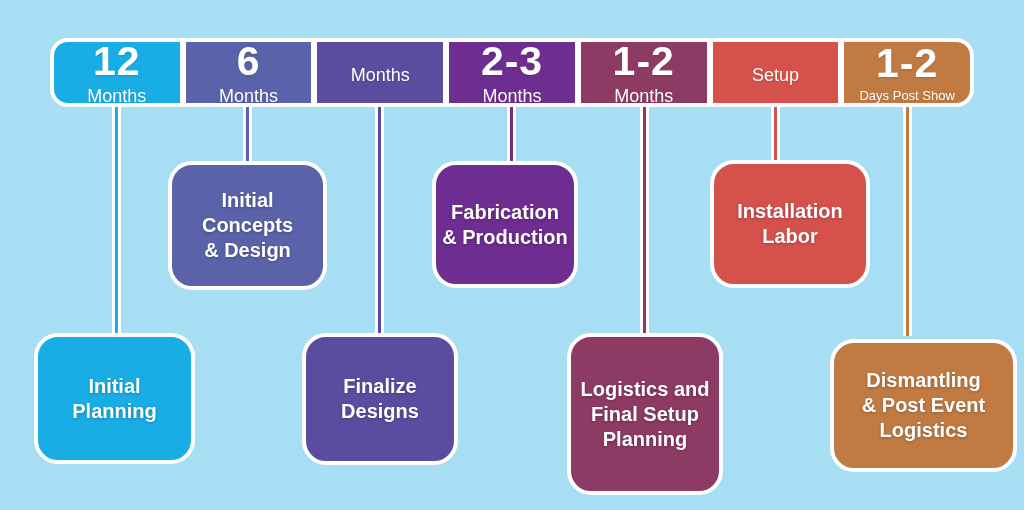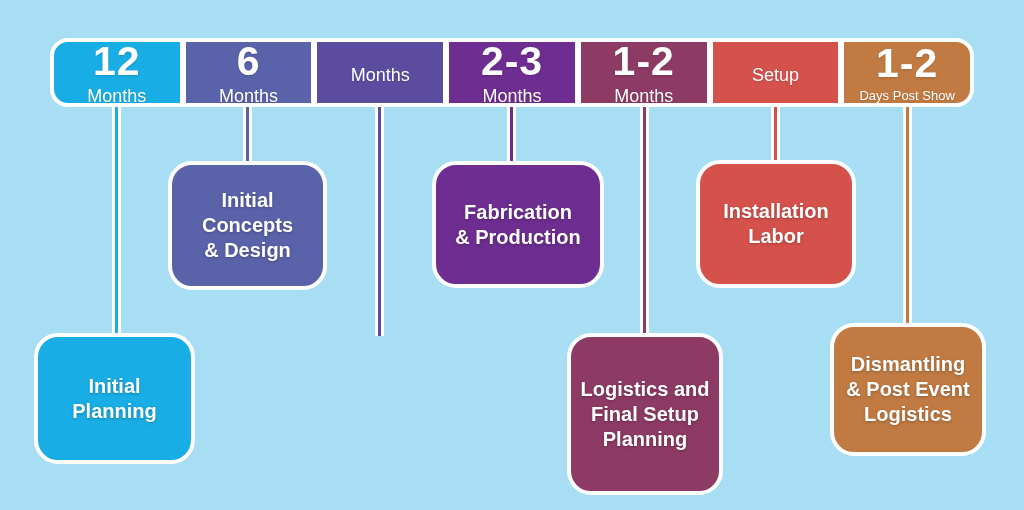--- a/index.html
+++ b/index.html
@@ -83,24 +83,24 @@
     font-size: 20px;
     font-weight: bold;
     line-height: 1.25;
     white-space: pre-line;
     text-shadow: 0 1px 3px rgba(0,0,0,0.25);
     z-index: 2;
   }
   .box-1 { left: 34px;  top: 333px; width: 161px; height: 131px; }
   .box-2 { left: 168px; top: 161px; width: 159px; height: 129px; }
   .box-3 { left: 302px; top: 333px; width: 156px; height: 132px; }
-  .box-4 { left: 432px; top: 161px; width: 172px; height: 127px; }
+  .box-4 { left: 432px; top: 161px; width: 146px; height: 127px; }
   .box-5 { left: 567px; top: 333px; width: 156px; height: 162px; }
   .box-6 { left: 696px; top: 160px; width: 160px; height: 128px; }
-  .box-7 { left: 830px; top: 323px; width: 156px; height: 133px; }
+  .box-7 { left: 830px; top: 339px; width: 187px; height: 133px; }
 </style>
 </head>
 <body>
 
 <div class="canvas" style="background-color: rgb(168, 222, 243);">
 
   <div class="bar">
     <div class="seg" style="background-color: rgb(24, 173, 228);">
       <span class="num">12</span>
       <span class="unit">Months</span>
@@ -135,24 +135,26 @@
   <div class="conn conn-4" style="background-color: rgb(110, 45, 144);"></div>
   <div class="conn conn-5" style="background-color: rgb(141, 58, 100);"></div>
   <div class="conn conn-6" style="background-color: rgb(213, 81, 76);"></div>
   <div class="conn conn-7" style="background-color: rgb(192, 122, 66);"></div>
 
   <div class="box box-1" style="background-color: rgb(24, 173, 228);">Initial
 Planning</div>
   <div class="box box-2" style="background-color: rgb(90, 98, 169);">Initial
 Concepts
 &amp; Design</div>
+  <div class="box box-3" style="background-color: rgb(92, 76, 160);">Finalize
+Designs</div>
   <div class="box box-4" style="background-color: rgb(110, 45, 144);">Fabrication
 &amp; Production</div>
   <div class="box box-5" style="background-color: rgb(141, 58, 100);">Logistics and
 Final Setup
 Planning</div>
-  <div class="box box-6" style="background-color: rgb(213, 81, 76);">Installation
+  <div class="box box-6" style="background-color: rgb(213, 81, 76); margin-left: 14px;">Installation
 Labor</div>
   <div class="box box-7" style="background-color: rgb(192, 122, 66);">Dismantling
 &amp; Post Event
 Logistics</div>
 
 </div>
 
 </body></html>

